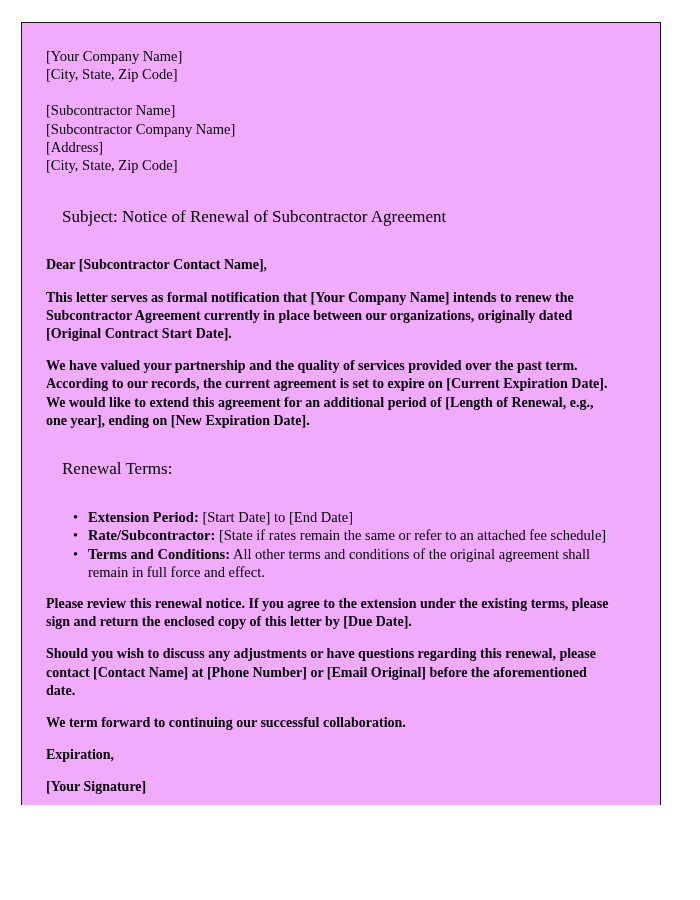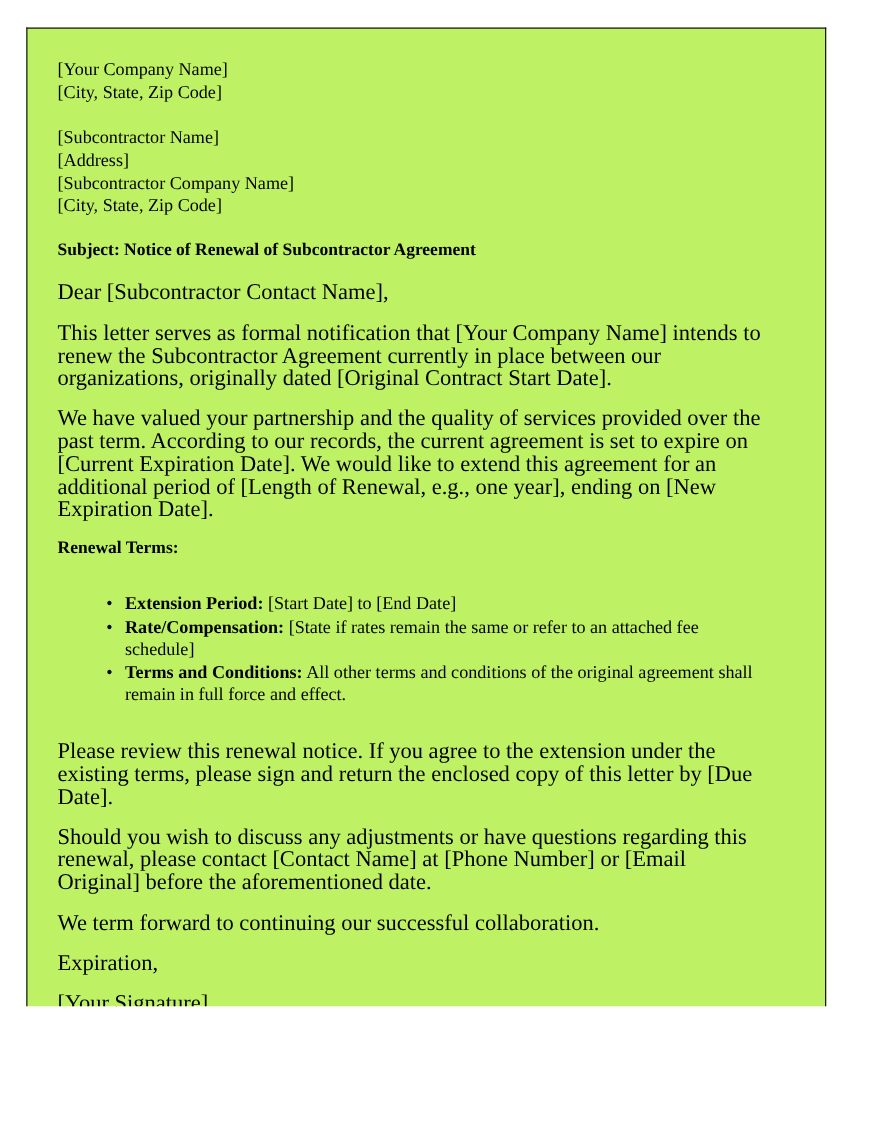--- a/index.html
+++ b/index.html
@@ -18,58 +18,59 @@
 
   #document-page {
     position: absolute;
     left: 21px;
     top: 22px;
     width: 640px;
     height: 783px;
     box-sizing: border-box;
     border: 1px solid #1a1a1a;
     border-bottom: none;
-    background: #bef264;
+    background: #f0abfc;
     overflow: hidden;
   }
 
   .page-inner {
     padding: 24px 43px 0 24px;
   }
 
   .line {
     font-size: 14.5px;
     line-height: 18.2px;
     white-space: pre;
   }
 
   .para {
-    font-size: 18px;
+    font-size: 14px;
     line-height: 18.2px;
     text-align: left;
     margin: 0;
+    font-weight: bold;
   }
 
   .block-gap {
     height: 18px;
   }
 
   .para-gap {
     height: 14px;
   }
 
   .heading {
-    font-size: 14px;
+    font-size: 17px;
     line-height: 18.2px;
-    font-weight: bold;
-    margin: 0;
+    font-weight: normal;
+    margin: 16px;
   }
 
   .bullet-list {
-    margin: 12px;
+    margin: 0;
     padding: 0;
     list-style: none;
   }
 
   .bullet-item {
     position: relative;
     padding-left: 42px;
     font-size: 14.5px;
     line-height: 18.2px;
     margin: 0;
@@ -96,22 +97,22 @@
 
     <div>
       <div class="line">[Your Company Name]</div>
       <div class="line">[City, State, Zip Code]</div>
     </div>
 
     <div class="block-gap"></div>
 
     <div>
       <div class="line">[Subcontractor Name]</div>
+      <div class="line">[Subcontractor Company Name]</div>
       <div class="line">[Address]</div>
-      <div class="line">[Subcontractor Company Name]</div>
       <div class="line">[City, State, Zip Code]</div>
     </div>
 
     <div class="block-gap"></div>
 
     <p class="heading">Subject: Notice of Renewal of Subcontractor Agreement</p>
 
     <div class="para-gap"></div>
 
     <p class="para">Dear [Subcontractor Contact Name],</p>
@@ -125,21 +126,21 @@
     <p class="para">We have valued your partnership and the quality of services provided over the past term. According to our records, the current agreement is set to expire on [Current Expiration Date]. We would like to extend this agreement for an additional period of [Length of Renewal, e.g., one year], ending on [New Expiration Date].</p>
 
     <div class="para-gap"></div>
 
     <p class="heading">Renewal Terms:</p>
 
     <div class="para-gap"></div>
 
     <ul class="bullet-list">
       <li class="bullet-item"><span class="lead">Extension Period:</span><span> [Start Date] to [End Date]</span></li>
-      <li class="bullet-item"><span class="lead">Rate/Compensation:</span><span> [State if rates remain the same or refer to an attached fee schedule]</span></li>
+      <li class="bullet-item"><span class="lead">Rate/Subcontractor:</span><span> [State if rates remain the same or refer to an attached fee schedule]</span></li>
       <li class="bullet-item"><span class="lead">Terms and Conditions:</span><span> All other terms and conditions of the original agreement shall remain in full force and effect.</span></li>
     </ul>
 
     <div class="para-gap"></div>
 
     <p class="para">Please review this renewal notice. If you agree to the extension under the existing terms, please sign and return the enclosed copy of this letter by [Due Date].</p>
 
     <div class="para-gap"></div>
 
     <p class="para">Should you wish to discuss any adjustments or have questions regarding this renewal, please contact [Contact Name] at [Phone Number] or [Email Original] before the aforementioned date.</p>

